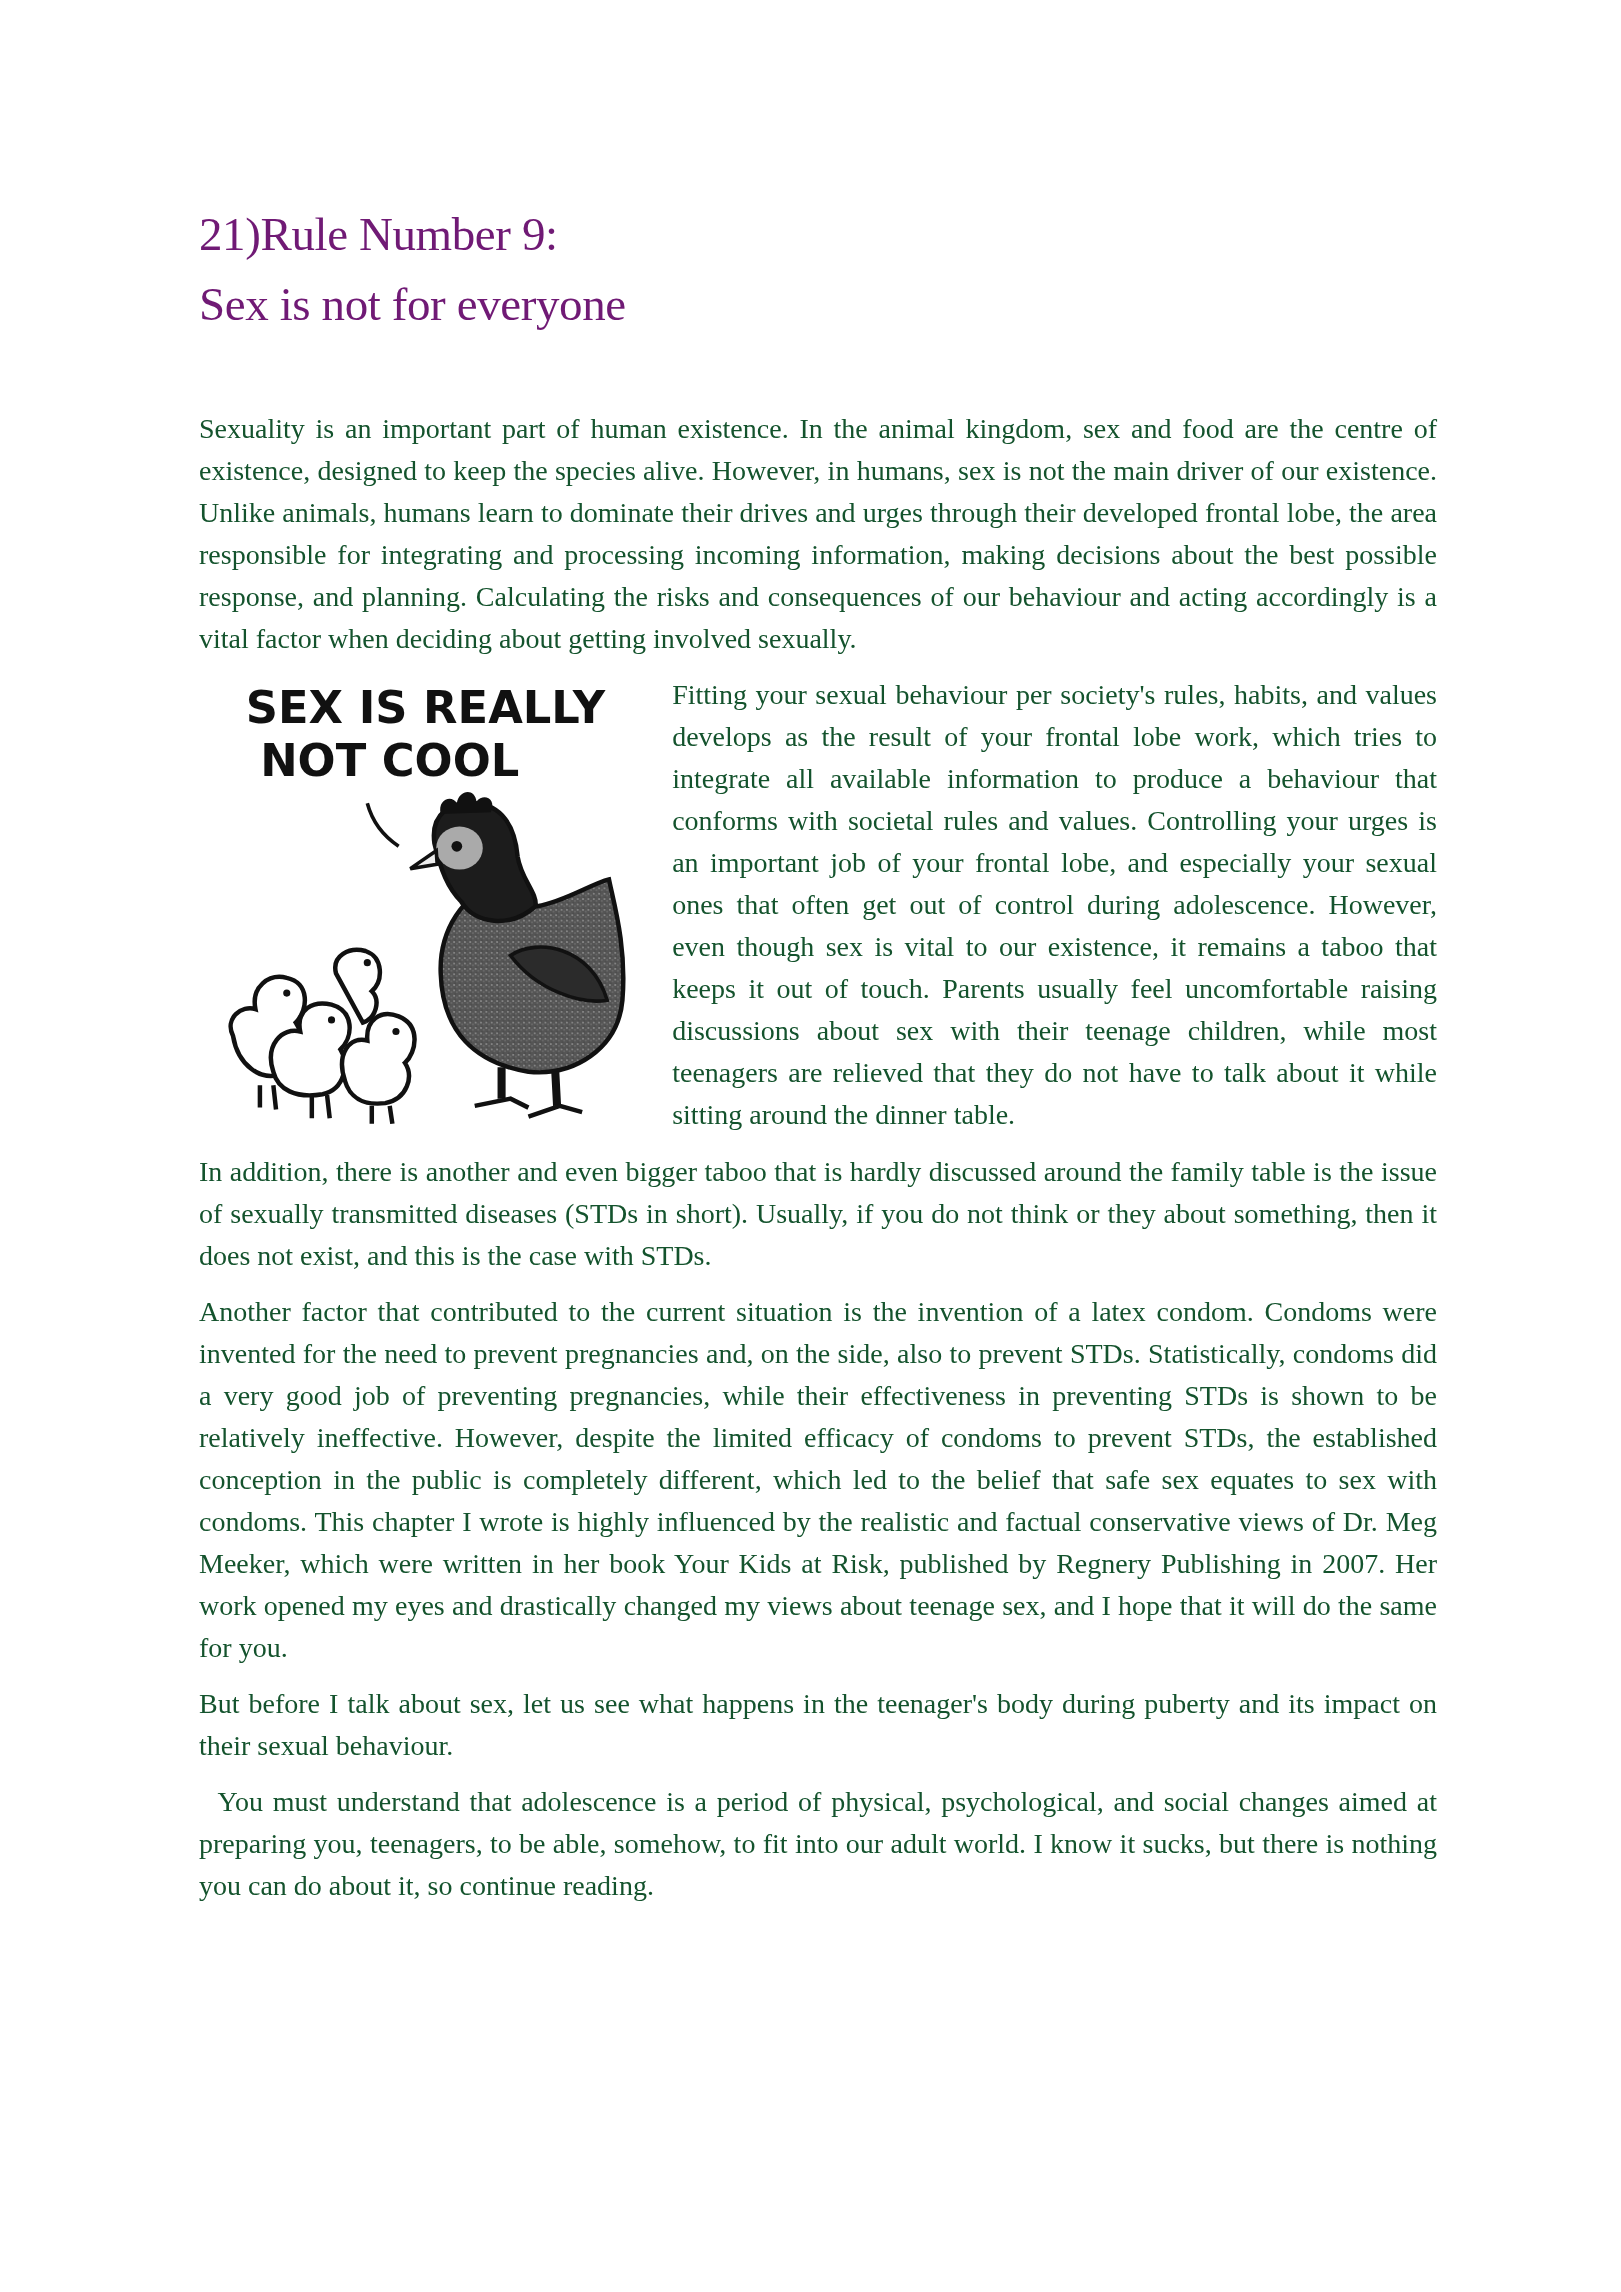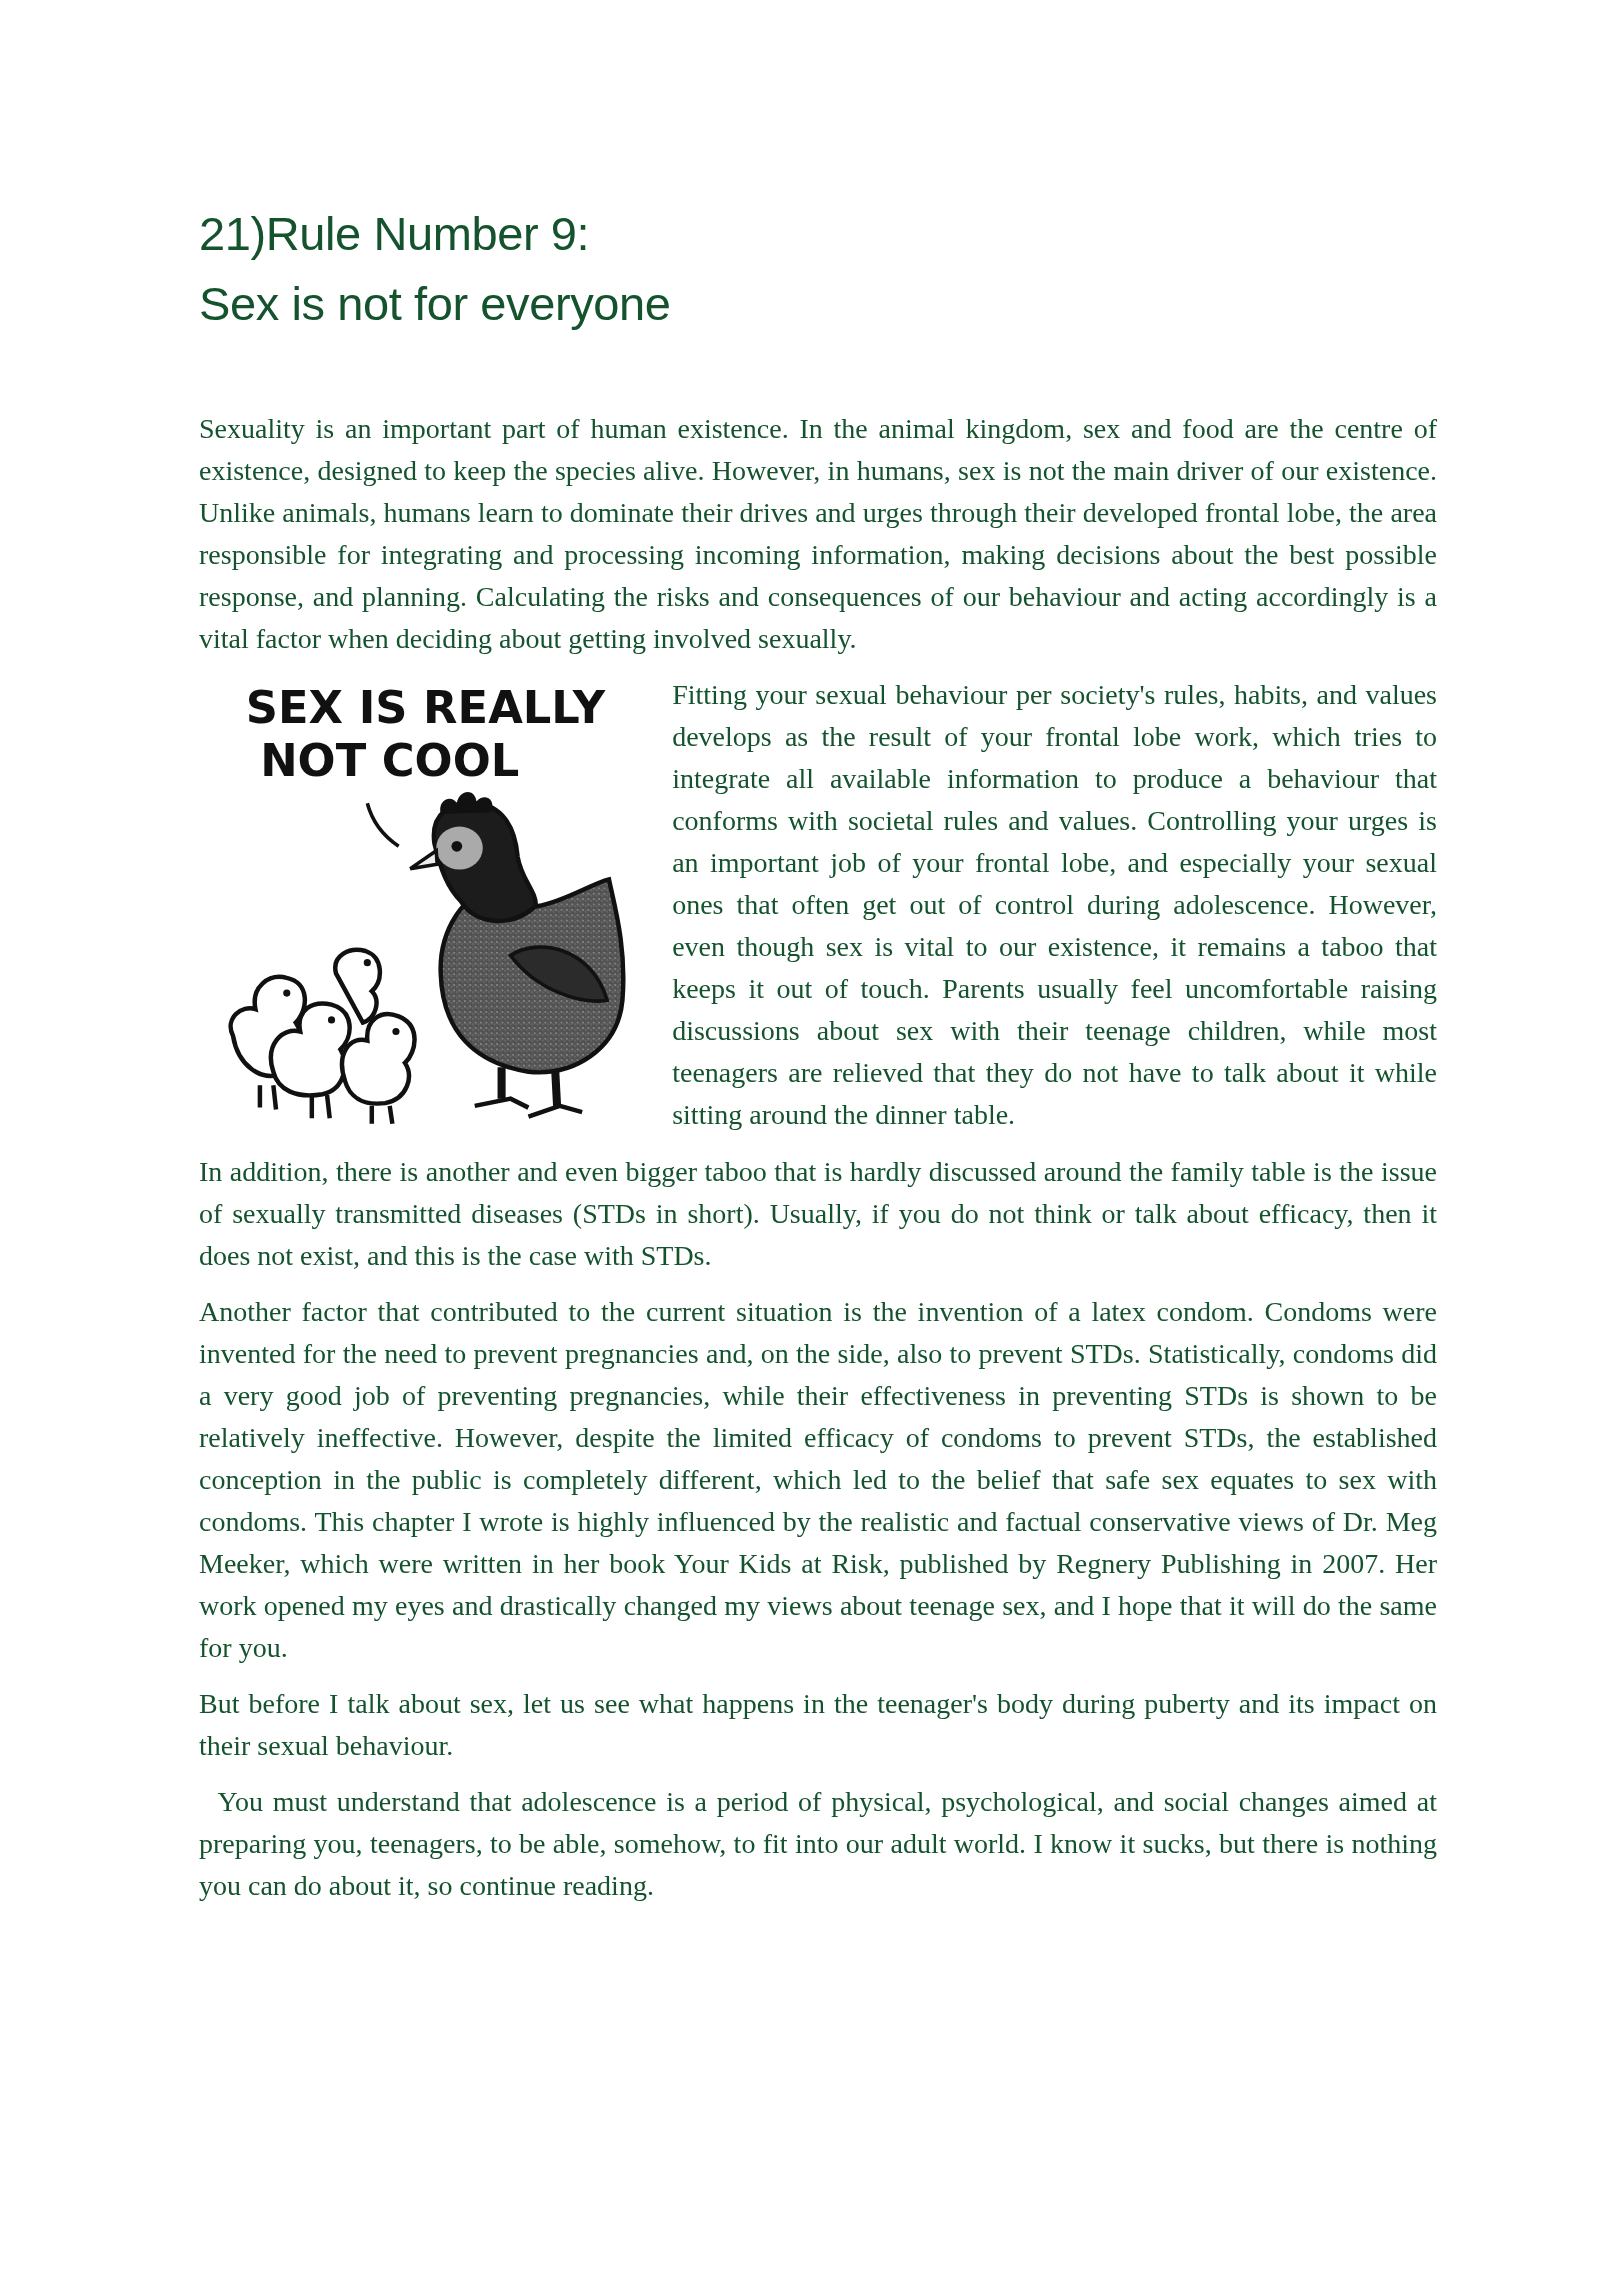--- a/index.html
+++ b/index.html
@@ -1,21 +1,21 @@
 <!DOCTYPE html>
 <html style="font-size:14.3px"><head>
 <meta charset="utf-8">
 <style>
   html, body { margin: 0; padding: 0; background: #ffffff; }
   body { width: 1621px; height: 2293px; position: relative; overflow: hidden; }
   .page { position: absolute; left: 199px; top: 0; width: 1238px; }
   .title {
     position: absolute; left: 0; top: 199px; margin: 0;
-    font-family: Liberation Sans, sans-serif; font-weight: normal;
-    color: #14532d; font-size: 47px; line-height: 70px; letter-spacing: -0.4px;
+    font-family: Liberation Serif, serif; font-weight: normal;
+    color: #701a75; font-size: 47px; line-height: 70px; letter-spacing: -0.4px;
   }
   .title span { display: block; }
   .body {
     position: absolute; left: 0; top: 408px; width: 1238px;
     font-family: "Liberation Serif", serif; color: #14532d;
     font-size: 28px; line-height: 42px; text-align: justify;
   }
   .body p { margin: 0 0 14.3px 0; }
   .figure {
     float: left; width: 439px; height: 452px; margin: 3.6px 27px 0 7.2px;
@@ -71,19 +71,19 @@
           <circle cx="90" cy="352" r="4" fill="#111" stroke="none"></circle>
           <circle cx="180" cy="318" r="4" fill="#111" stroke="none"></circle>
           <circle cx="140" cy="382" r="4" fill="#111" stroke="none"></circle>
           <circle cx="212" cy="395" r="4" fill="#111" stroke="none"></circle>
           <path d="M60 455 L 60 480 M 75 455 L 78 482 M 118 468 L 118 492 M 135 466 L 138 492 M 185 478 L 185 498 M 205 478 L 208 498" fill="none"></path>
         </g>
       </svg>
     </div>
 
     <p>Fitting your sexual behaviour per society's rules, habits, and values develops as the result of your frontal lobe work, which tries to integrate all available information to produce a behaviour that conforms with societal rules and values. Controlling your urges is an important job of your frontal lobe, and especially your sexual ones that often get out of control during adolescence. However, even though sex is vital to our existence, it remains a taboo that keeps it out of touch. Parents usually feel uncomfortable raising discussions about sex with their teenage children, while most teenagers are relieved that they do not have to talk about it while sitting around the dinner table.</p>
-    <p>In addition, there is another and even bigger taboo that is hardly discussed around the family table is the issue of sexually transmitted diseases (STDs in short). Usually, if you do not think or talk about efficacy, then it does not exist, and this is the case with STDs.</p>
+    <p>In addition, there is another and even bigger taboo that is hardly discussed around the family table is the issue of sexually transmitted diseases (STDs in short). Usually, if you do not think or they about something, then it does not exist, and this is the case with STDs.</p>
     <p>Another factor that contributed to the current situation is the invention of a latex condom. Condoms were invented for the need to prevent pregnancies and, on the side, also to prevent STDs. Statistically, condoms did a very good job of preventing pregnancies, while their effectiveness in preventing STDs is shown to be relatively ineffective. However, despite the limited efficacy of condoms to prevent STDs, the established conception in the public is completely different, which led to the belief that safe sex equates to sex with condoms. This chapter I wrote is highly influenced by the realistic and factual conservative views of Dr. Meg Meeker, which were written in her book Your Kids at Risk, published by Regnery Publishing in 2007. Her work opened my eyes and drastically changed my views about teenage sex, and I hope that it will do the same for you.</p>
     <p>But before I talk about sex, let us see what happens in the teenager's body during puberty and its impact on their sexual behaviour.</p>
     <p>&nbsp; You must understand that adolescence is a period of physical, psychological, and social changes aimed at preparing you, teenagers, to be able, somehow, to fit into our adult world. I know it sucks, but there is nothing you can do about it, so continue reading.</p>
   </div>
 </div>
 
 
 </body></html>

